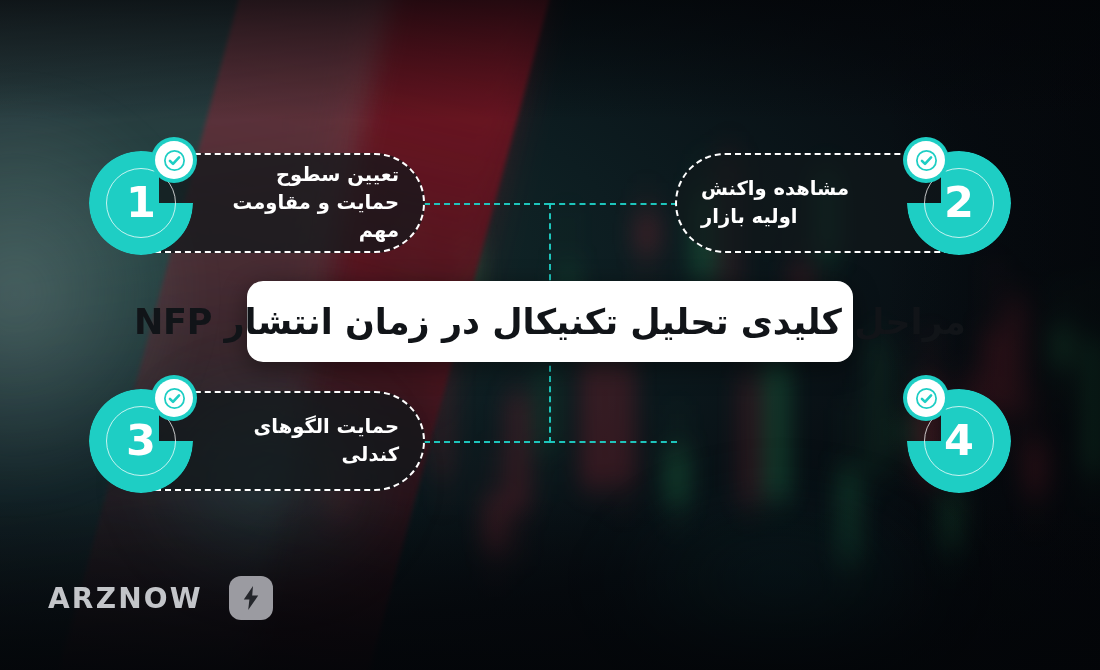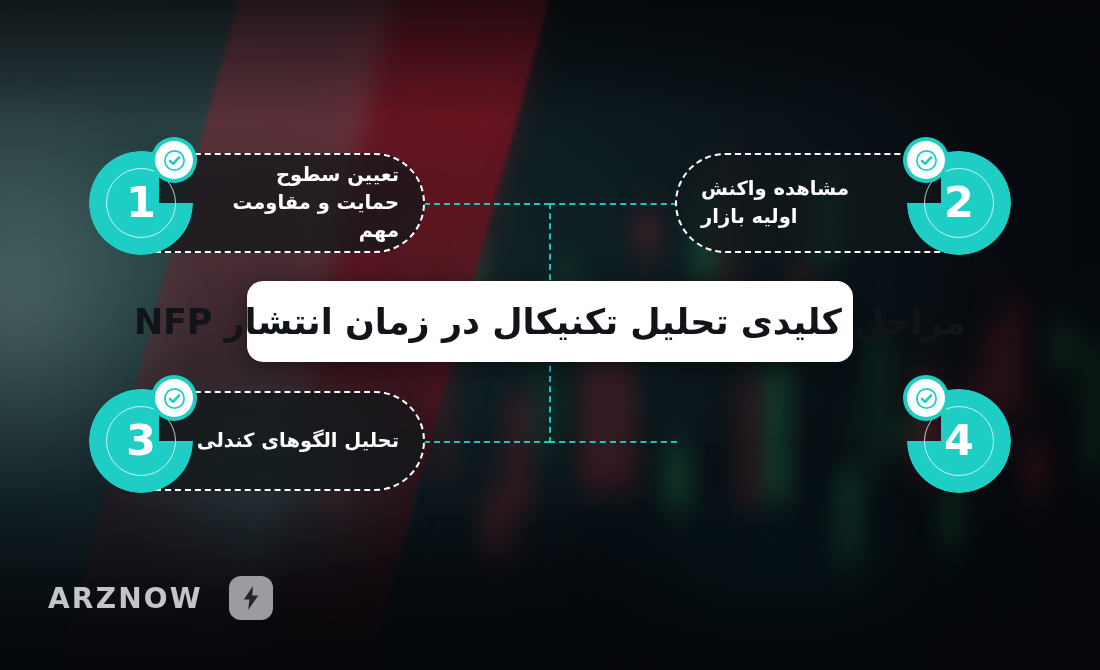--- a/index.html
+++ b/index.html
@@ -369,21 +369,21 @@
     <div class="num">2</div>
     <div class="badge" style="left:0px; top:-10px;">
       <svg viewBox="0 0 24 24" aria-hidden="true">
         <circle cx="12" cy="12" r="11" fill="none" stroke="#1ecec4" stroke-width="2"></circle>
         <path d="M6.8 12.4 L10.3 15.8 L17.2 8.4" fill="none" stroke="#1ecec4" stroke-width="3" stroke-linecap="round" stroke-linejoin="round"></path>
       </svg>
     </div>
   </div>
 
   <div class="card right-badge" style="left:95px; top:391px;">
-    <div class="card-text">تحلیل الگوهای کندلی</div>
+    <div class="card-text">حمایت الگوهای کندلی</div>
   </div>
   <div class="medallion" style="left:89px; top:389px;">
     <div class="ring" style="clip-path:path('M52,0 A52,52 0 1 0 52,104 A52,52 0 0 0 104,52 L70,52 L70,0 Z');"></div>
     <div class="inner-outline"></div>
     <div class="num">3</div>
     <div class="badge" style="left:66px; top:-10px;">
       <svg viewBox="0 0 24 24" aria-hidden="true">
         <circle cx="12" cy="12" r="11" fill="none" stroke="#1ecec4" stroke-width="2"></circle>
         <path d="M6.8 12.4 L10.3 15.8 L17.2 8.4" fill="none" stroke="#1ecec4" stroke-width="3" stroke-linecap="round" stroke-linejoin="round"></path>
       </svg>

